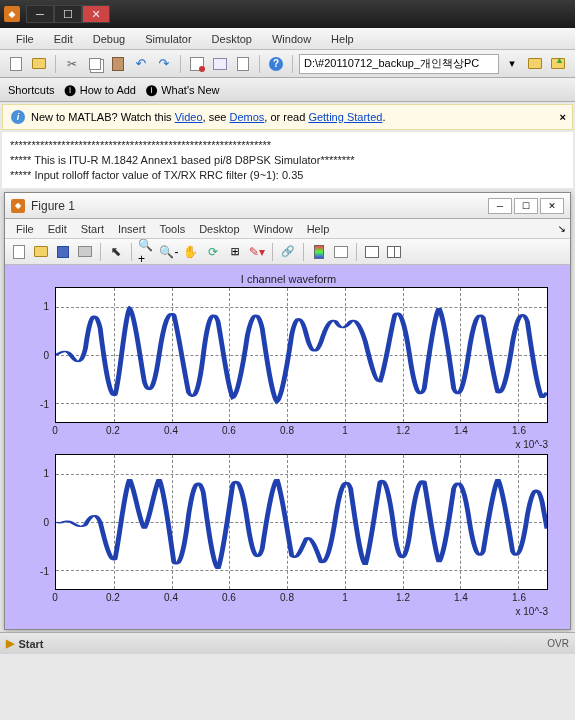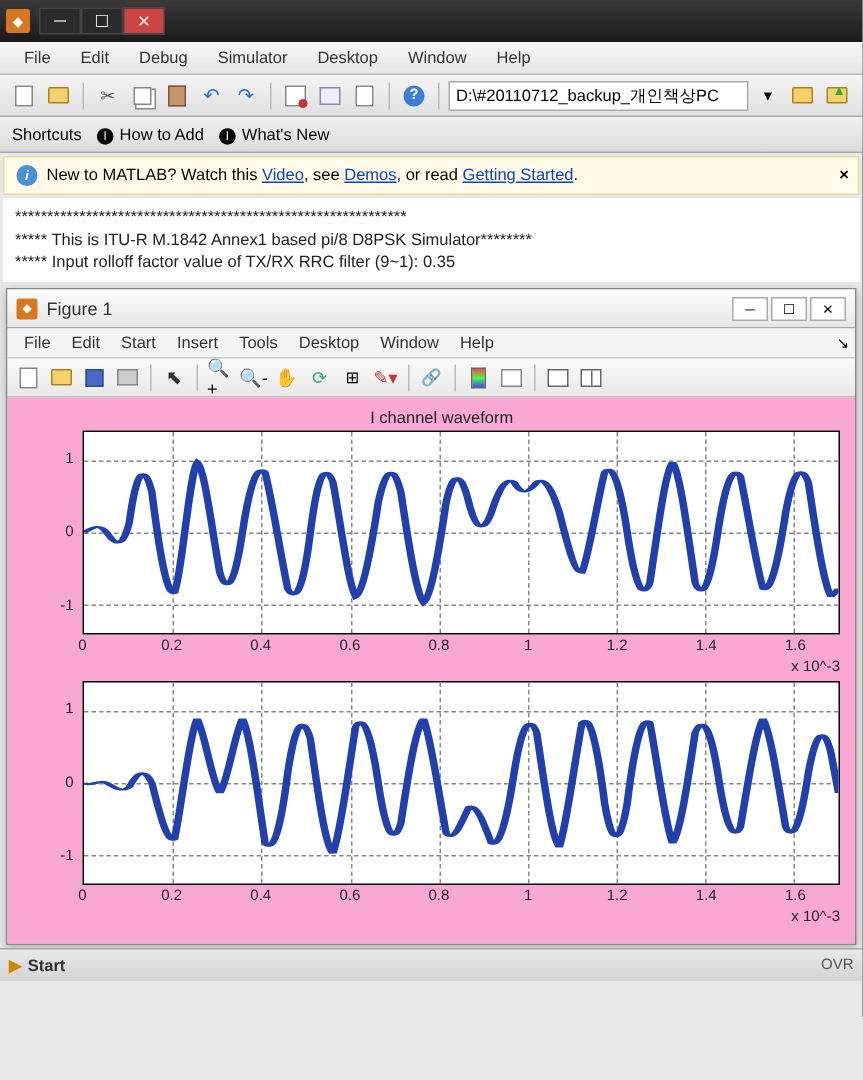--- a/index.html
+++ b/index.html
@@ -45,21 +45,21 @@
 .fig-titlebar .ftitle { flex: 1; font-size: 12px; color: #333; }
 .fig-titlebar .fbtn { width: 24px; height: 16px; border: 1px solid #aaa; background: #fff; margin-left: 2px; display: flex; align-items: center; justify-content: center; font-size: 9px; cursor: pointer; }
 
 .fig-menubar { height: 20px; background: #f4f4f4; display: flex; align-items: center; padding: 0 4px; border-bottom: 1px solid #ccc; position: relative; }
 .fig-menubar .mi { padding: 2px 7px; color: #333; cursor: pointer; font-size: 11px; }
 .fig-menubar .dock-ctrl { position: absolute; right: 4px; font-size: 10px; cursor: pointer; }
 
 .fig-toolbar { height: 26px; background: linear-gradient(to bottom, #fafafa, #e8e8e8); display: flex; align-items: center; padding: 2px 4px; border-bottom: 1px solid #bbb; gap: 2px; }
 
 
-.plot-area { background: #f9a8d4; padding: 8px 0 8px 14px; }
+.plot-area { background: #c4b5fd; padding: 8px 12px 8px 14px; }
 .subplot { position: relative; margin-bottom: 4px; }
 .subplot-title { text-align: center; font-size: 11px; color: #222; margin-bottom: 2px; }
 .axes { position: relative; height: 136px; margin-left: 36px; margin-right: 10px; }
 .axes-box { position: absolute; inset: 0; border: 1px solid #000; background: #fff; overflow: hidden; }
 .grid-h { position: absolute; left: 0; right: 0; border-top: 1px dashed #888; height: 0; }
 .grid-v { position: absolute; top: 0; bottom: 0; border-left: 1px dashed #888; width: 0; }
 .ytick-label { position: absolute; right: 100%; width: 30px; text-align: right; padding-right: 6px; font-size: 10px; color: #222; transform: translateY(-50%); }
 .xtick-row { position: relative; margin-left: 36px; margin-right: 10px; height: 14px; }
 .xtick-label { position: absolute; top: 2px; transform: translateX(-50%); font-size: 10px; color: #222; }
 .xexp { text-align: right; margin-right: 10px; font-size: 10px; color: #222; margin-top: 2px; }

